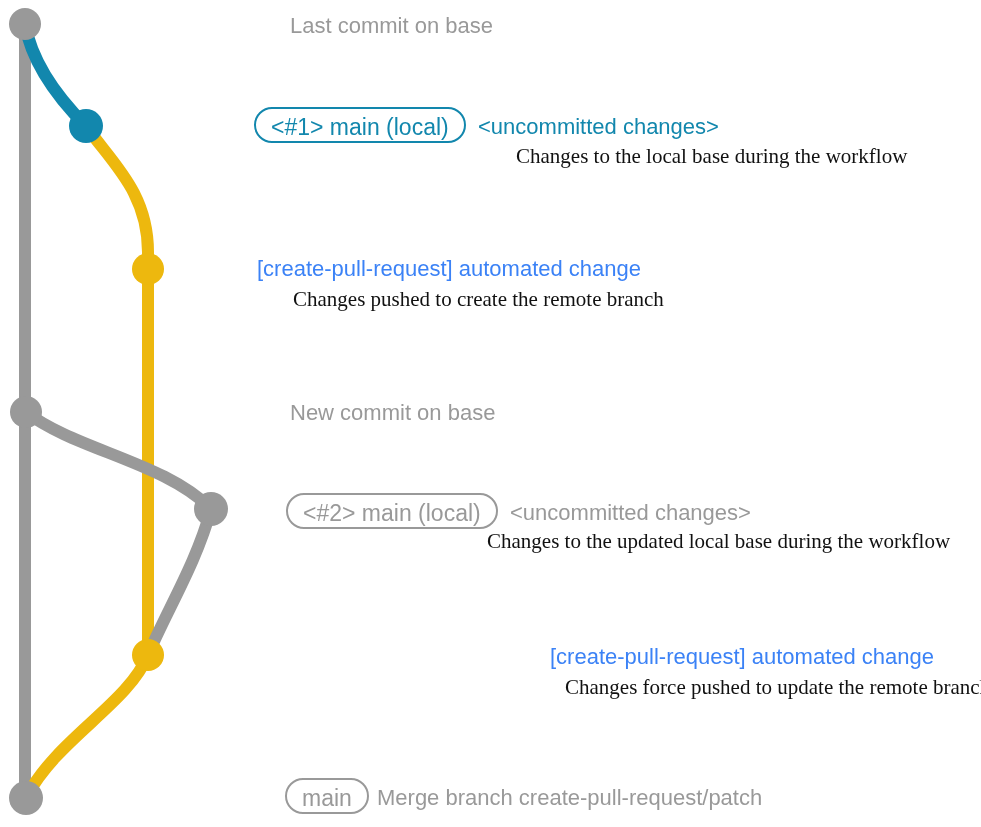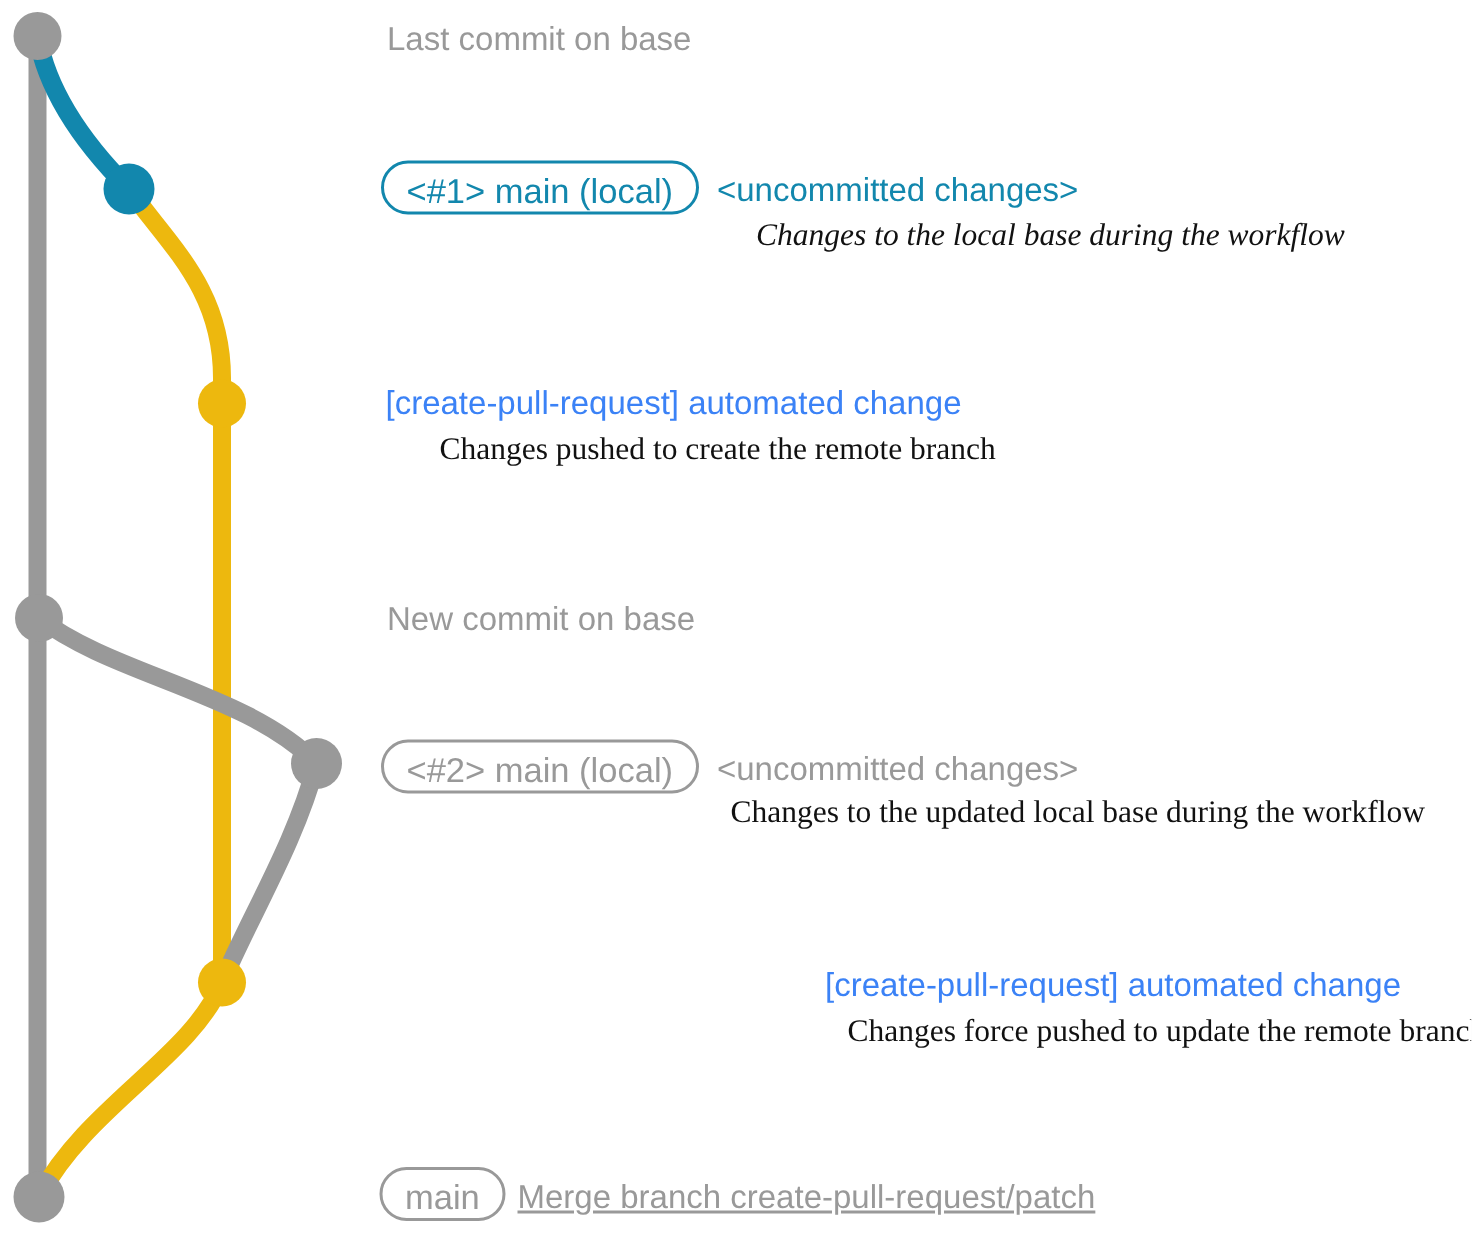--- a/index.html
+++ b/index.html
@@ -4,21 +4,21 @@
 <style>
   html,body{margin:0;padding:0;background:#ffffff;}
   #canvas{
     position:relative;
     width:981px;height:827px;
     background:#ffffff;
     overflow:hidden;
     font-family:"Liberation Sans", sans-serif;
   }
   #graph-svg{position:absolute;left:0;top:0;}
-  .c-gray{color:#999999;}
+  .c-gray{color:#999999;margin-left:32px;}
   .c-blue{color:#1287ad;}
   .c-yellow{color:#3b82f6;}
   .heading{
     position:absolute;
     font-size:22px;
     line-height:26px;
     white-space:nowrap;
   }
   .badge{
     position:absolute;
@@ -65,30 +65,30 @@
     <circle cx="26" cy="412" r="16" fill="#999999"></circle>
     <circle cx="211" cy="509" r="17" fill="#999999"></circle>
     <circle cx="148" cy="655" r="16" fill="#edb80e"></circle>
     <circle cx="26" cy="798" r="17" fill="#999999"></circle>
   </svg>
 
   <div class="heading c-gray" style="left:258px;top:13px;">Last commit on base</div>
 
   <div class="badge c-blue" style="left:254px;top:107px;">&lt;#1&gt; main (local)</div>
   <div class="heading c-blue" style="left:478px;top:114px;">&lt;uncommitted changes&gt;</div>
-  <div class="note" style="left:504px;top:144px;font-style:italic;">Changes to the local base during the workflow</div>
+  <div class="note" style="left:516px;top:144px;">Changes to the local base during the workflow</div>
 
   <div class="heading c-yellow" style="left:257px;top:256px;">[create-pull-request] automated change</div>
   <div class="note" style="left:269px;top:287px;margin-left:24px;">Changes pushed to create the remote branch</div>
 
   <div class="heading c-gray" style="left:258px;top:400px;">New commit on base</div>
 
   <div class="badge c-gray" style="left:254px;top:493px;">&lt;#2&gt; main (local)</div>
   <div class="heading c-gray" style="left:478px;top:500px;">&lt;uncommitted changes&gt;</div>
   <div class="note" style="left:487px;top:529px;">Changes to the updated local base during the workflow</div>
 
   <div class="heading c-yellow" style="left:550px;top:644px;">[create-pull-request] automated change</div>
   <div class="note" style="left:565px;top:675px;">Changes force pushed to update the remote branch</div>
 
   <div class="badge c-gray" style="left:253px;top:778px;">main</div>
-  <div class="heading c-gray" style="left:345px;top:785px;text-decoration:underline;">Merge branch create-pull-request/patch</div>
+  <div class="heading c-gray" style="left:345px;top:785px;">Merge branch create-pull-request/patch</div>
 
 </div>
 
 </body></html>

